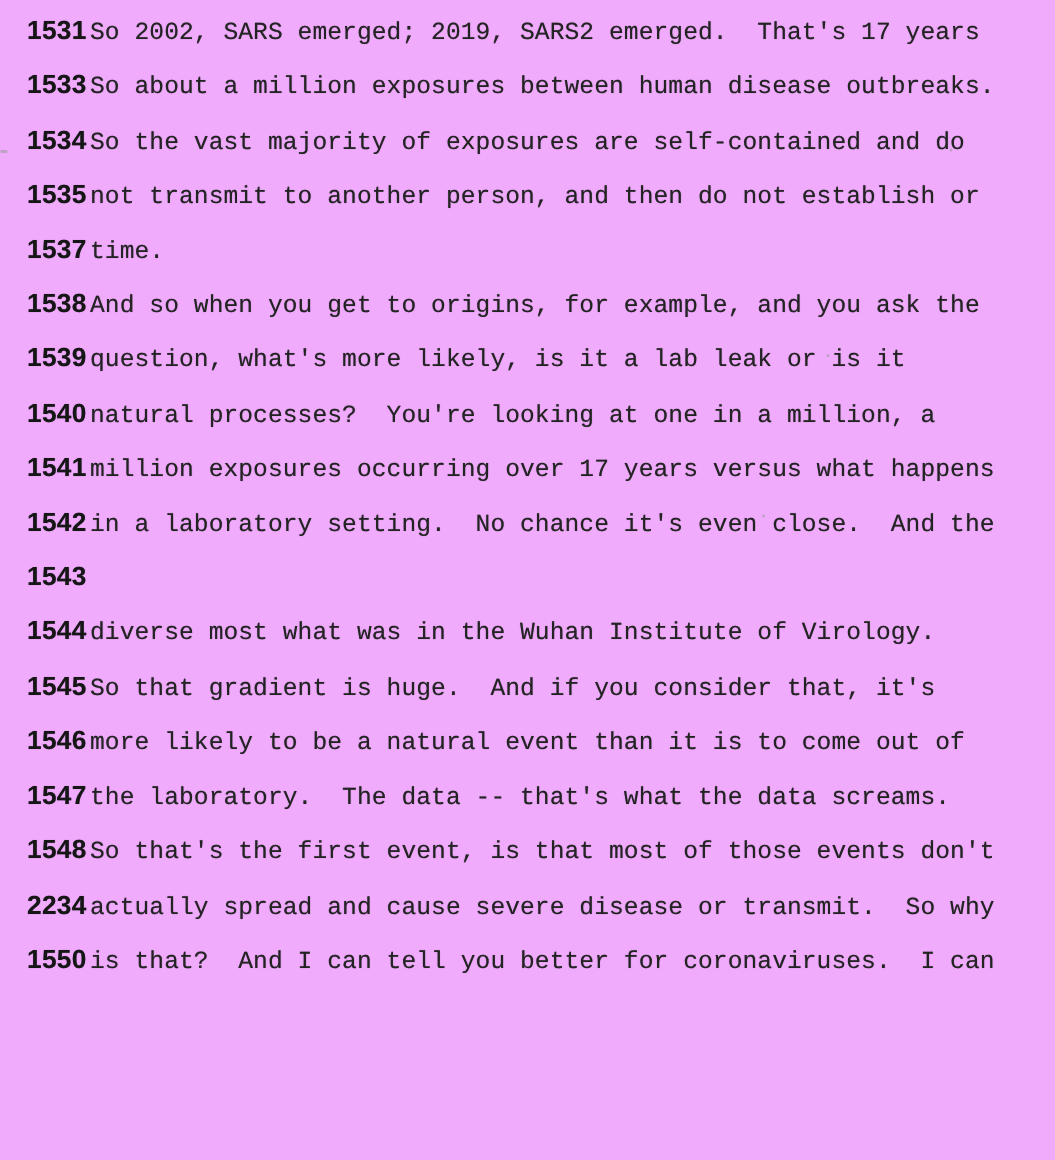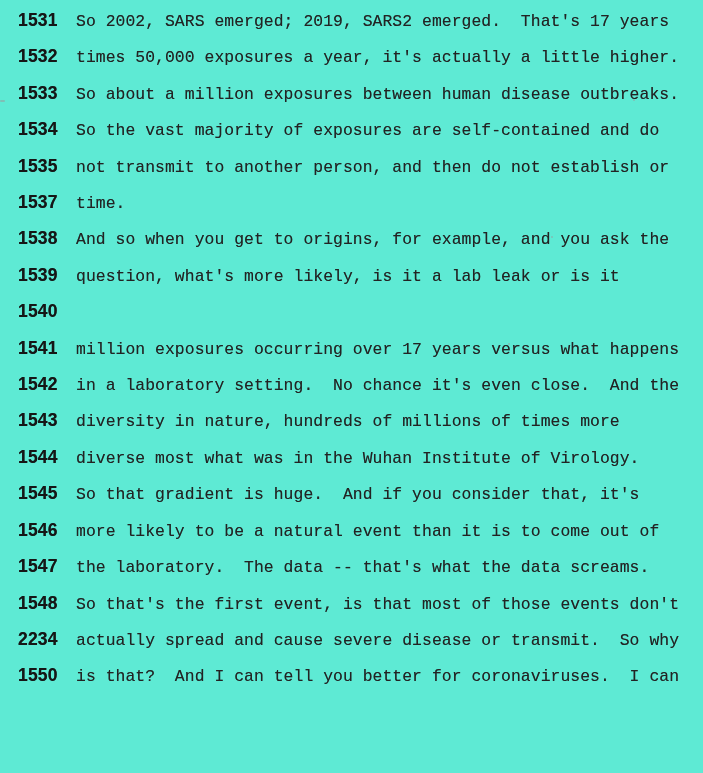--- a/index.html
+++ b/index.html
@@ -3,21 +3,21 @@
 <meta charset="utf-8">
 <style>
   html, body {
     margin: 0;
     padding: 0;
   }
   .page {
     position: relative;
     width: 703px;
     height: 773px;
-    background: #5eead4;
+    background: #f0abfc;
     overflow: hidden;
     box-sizing: border-box;
     padding-top: 2px;
   }
   .lines {
     position: relative;
   }
   .line {
     height: 36.42px;
     line-height: 36.42px;
@@ -32,21 +32,21 @@
     flex: 0 0 42px;
     font-family: "Liberation Sans", sans-serif;
     font-weight: bold;
     font-size: 17.5px;
     letter-spacing: 0.2px;
     color: #161616;
     text-shadow: 0 0 0.5px rgba(0,0,0,0.55);
   }
   .txt {
     display: inline-block;
-    margin-left: 16px;
+    margin-left: 0;
     font-family: "Liberation Mono", "DejaVu Sans Mono", monospace;
     font-size: 16.4px;
     letter-spacing: 0.05px;
     color: #232323;
     text-shadow: 0 0 0.6px rgba(20,20,20,0.45);
   }
   .speck {
     position: absolute;
     background: #9a9a9a;
     border-radius: 50%;
@@ -56,31 +56,30 @@
   .speck-2 { left: 508px; top: 343px; width: 2px; height: 2px; }
   .speck-3 { left: 633px; top: 99px;  width: 2px; height: 2px; }
   .speck-4 { left: 551px; top: 236px; width: 2px; height: 2px; }
 </style>
 </head>
 <body>
 
 <div class="page">
   <div class="lines" id="lines">
       <div class="line"><span class="num">1531</span><span class="txt">So 2002, SARS emerged; 2019, SARS2 emerged.  That's 17 years</span></div>
-      <div class="line"><span class="num">1532</span><span class="txt">times 50,000 exposures a year, it's actually a little higher.</span></div>
       <div class="line"><span class="num">1533</span><span class="txt">So about a million exposures between human disease outbreaks.</span></div>
       <div class="line"><span class="num">1534</span><span class="txt">So the vast majority of exposures are self-contained and do</span></div>
       <div class="line"><span class="num">1535</span><span class="txt">not transmit to another person, and then do not establish or</span></div>
       <div class="line"><span class="num">1537</span><span class="txt">time.</span></div>
       <div class="line"><span class="num">1538</span><span class="txt">And so when you get to origins, for example, and you ask the</span></div>
       <div class="line"><span class="num">1539</span><span class="txt">question, what's more likely, is it a lab leak or is it</span></div>
-      <div class="line"><span class="num">1540</span></div>
+      <div class="line"><span class="num">1540</span><span class="txt">natural processes?  You're looking at one in a million, a</span></div>
       <div class="line"><span class="num">1541</span><span class="txt">million exposures occurring over 17 years versus what happens</span></div>
       <div class="line"><span class="num">1542</span><span class="txt">in a laboratory setting.  No chance it's even close.  And the</span></div>
-      <div class="line"><span class="num">1543</span><span class="txt">diversity in nature, hundreds of millions of times more</span></div>
+      <div class="line"><span class="num">1543</span></div>
       <div class="line"><span class="num">1544</span><span class="txt">diverse most what was in the Wuhan Institute of Virology.</span></div>
       <div class="line"><span class="num">1545</span><span class="txt">So that gradient is huge.  And if you consider that, it's</span></div>
       <div class="line"><span class="num">1546</span><span class="txt">more likely to be a natural event than it is to come out of</span></div>
       <div class="line"><span class="num">1547</span><span class="txt">the laboratory.  The data -- that's what the data screams.</span></div>
       <div class="line"><span class="num">1548</span><span class="txt">So that's the first event, is that most of those events don't</span></div>
       <div class="line"><span class="num">2234</span><span class="txt">actually spread and cause severe disease or transmit.  So why</span></div>
       <div class="line"><span class="num">1550</span><span class="txt">is that?  And I can tell you better for coronaviruses.  I can</span></div>
     </div>
   <div class="speck speck-1"></div>
   <div class="speck speck-2"></div>

